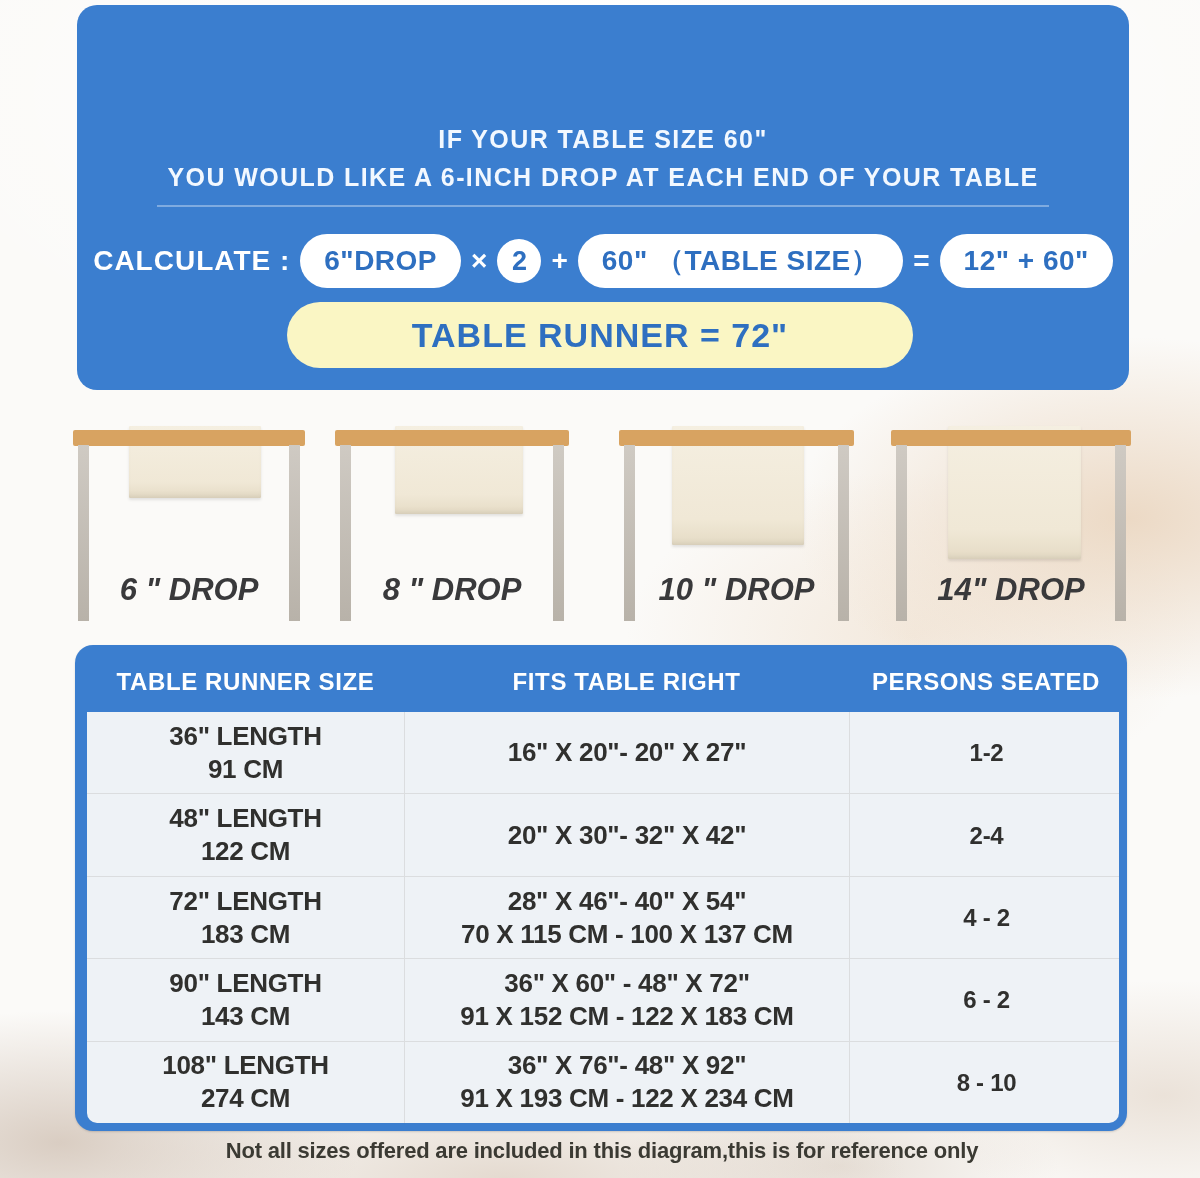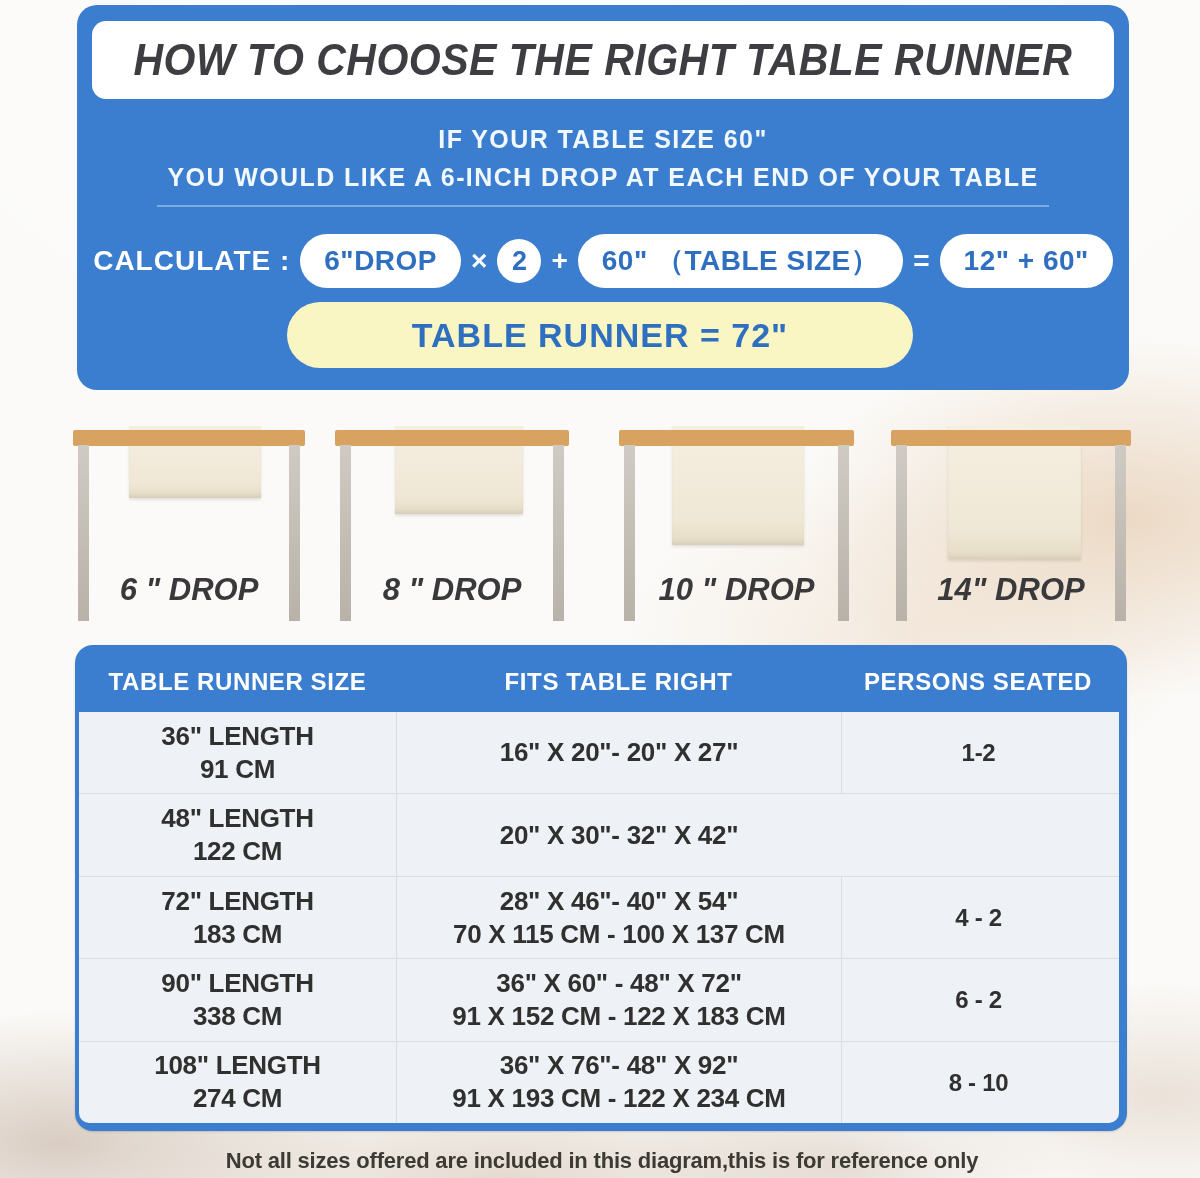--- a/index.html
+++ b/index.html
@@ -57,48 +57,45 @@
     border-radius:1px;}
   .tbl1 .runner{left:56px;width:132px;height:72px;}
   .tbl2 .runner{left:60px;width:128px;height:88px;}
   .tbl3 .runner{left:53px;width:132px;height:119px;}
   .tbl4 .runner{left:57px;width:133px;height:133px;}
   .drop-label{position:absolute;top:142px;left:0;right:0;text-align:center;
     font-style:italic;font-weight:800;font-size:31px;color:#39393b;white-space:nowrap;}
 
   
   .size-card{position:absolute;left:75px;top:645px;width:1052px;height:486px;
-    background:#3b7ecf;border-radius:18px;box-sizing:border-box;padding:0 8px 8px 4px;
+    background:#3b7ecf;border-radius:18px;box-sizing:border-box;padding:0 8px 8px 12px;
     box-shadow:0 1px 2px rgba(0,0,0,0.15);}
   .card-header{height:67px;display:grid;grid-template-columns:317px 445px 274px;
     align-items:center;padding-top:6px;box-sizing:border-box;}
   .card-header span{text-align:center;color:#ffffff;font-weight:800;font-size:24px;
     letter-spacing:0.6px;white-space:nowrap;}
   .card-body{height:411px;background:rgba(252,251,249,0.93);display:flex;
     flex-direction:column;border-radius:0 0 10px 10px;overflow:hidden;}
   .trow{flex:1;display:grid;grid-template-columns:317px 445px 274px;}
   .trow + .trow{border-top:1px solid rgba(125,115,105,0.16);}
   .cell{display:flex;flex-direction:column;align-items:center;justify-content:center;
     color:#30302e;font-weight:700;font-size:26px;line-height:33px;letter-spacing:-0.3px;
     white-space:nowrap;}
   .cell.c2,.cell.c3{border-left:1px solid rgba(125,115,105,0.16);}
   .cell.c3{font-size:24px;}
 
-  .footnote{position:absolute;left:4px;right:0;top:1138px;margin:10px;text-align:center;
+  .footnote{position:absolute;left:4px;right:0;top:1138px;margin:0;text-align:center;
     color:#3b3a33;font-weight:700;font-size:22px;letter-spacing:-0.2px;white-space:nowrap;}
 </style>
 </head>
 <body>
 
 <div class="page">
 
   <section class="hero">
-    <div class="hero-title-bar">
-      <h1>HOW TO CHOOSE THE RIGHT TABLE RUNNER</h1>
-    </div>
     <div class="hero-line hero-line1">IF YOUR TABLE SIZE 60"</div>
     <div class="hero-line hero-line2">YOU WOULD LIKE A 6-INCH DROP AT EACH END OF YOUR TABLE</div>
     <div class="hero-divider"></div>
 
     <div class="calc-row">
       <span class="calc-label">CALCULATE :</span>
       <span class="pill">6"DROP</span>
       <span class="op">×</span>
       <span class="circle">2</span>
       <span class="op">+</span>
@@ -161,38 +158,39 @@
       </div>
 
       <div class="trow">
         <div class="cell c1">
           <div>48" LENGTH</div>
           <div>122 CM</div>
         </div>
         <div class="cell c2">
           <div>20" X 30"- 32" X 42"</div>
         </div>
+        <div class="cell c3">2-4</div>
       </div>
 
       <div class="trow">
         <div class="cell c1">
           <div>72" LENGTH</div>
           <div>183 CM</div>
         </div>
         <div class="cell c2">
           <div>28" X 46"- 40" X 54"</div>
           <div>70 X 115 CM - 100 X 137 CM</div>
         </div>
         <div class="cell c3">4 - 2</div>
       </div>
 
       <div class="trow">
         <div class="cell c1">
           <div>90" LENGTH</div>
-          <div>338 CM</div>
+          <div>143 CM</div>
         </div>
         <div class="cell c2">
           <div>36" X 60" - 48" X 72"</div>
           <div>91 X 152 CM - 122 X 183 CM</div>
         </div>
         <div class="cell c3">6 - 2</div>
       </div>
 
       <div class="trow">
         <div class="cell c1">

